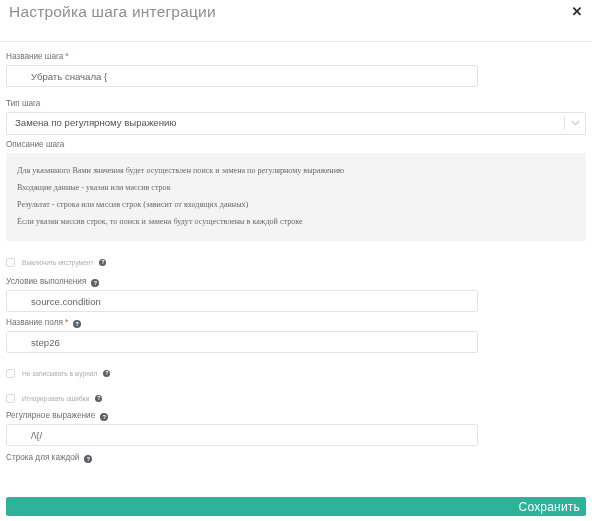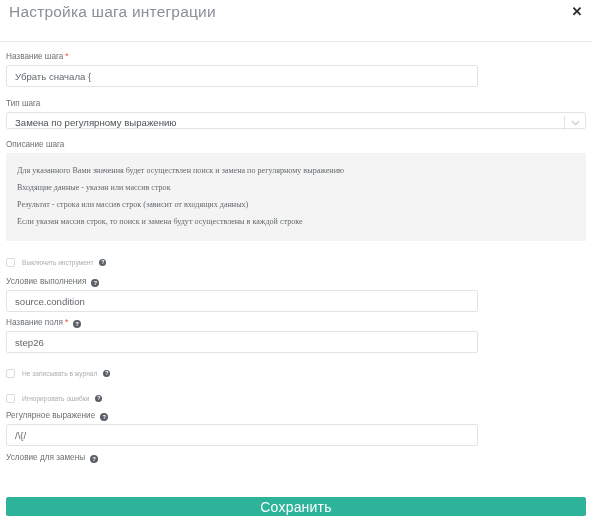--- a/index.html
+++ b/index.html
@@ -70,39 +70,39 @@
     color: #e8503a;
     font-size: 8.5px;
     margin-left: 2px;
   }
   .input {
     display: block;
     box-sizing: border-box;
     width: 472px;
     height: 22px;
     margin-top: 3px;
-    padding: 0 8px;
+    padding: 0 24px;
     border: 1px solid #e1e3e5;
     border-radius: 2px;
     background: #ffffff;
     font-family: "Liberation Sans", sans-serif;
     font-size: 9.6px;
     color: #61676c;
     outline: none;
   }
   .select-wrap {
     position: relative;
     width: 580px;
     height: 22px;
     margin-top: 3px;
   }
   .select-box {
     box-sizing: border-box;
     width: 580px;
-    height: 17px;
+    height: 23px;
     border: 1px solid #e1e3e5;
     border-radius: 2px;
     background: #ffffff;
     font-size: 9.6px;
     color: #4c5256;
     line-height: 20px;
     padding: 0 34px 0 8px;
     white-space: nowrap;
     overflow: hidden;
     text-overflow: ellipsis;
@@ -195,23 +195,24 @@
     display: block;
     box-sizing: border-box;
     width: 580px;
     height: 19px;
     margin: 0 6px;
     border: none;
     border-radius: 2px;
     background: #2cb39a;
     color: #ffffff;
     font-family: "Liberation Sans", sans-serif;
-    font-size: 14px;
+    font-size: 12px;
     letter-spacing: .2px;
     cursor: pointer;
+    text-align: right;
   }
   
   .abs { position: absolute; left: 0; width: 592px; }
 </style>
 </head>
 <body>
 
 <div class="dialog">
 
   <button class="close-btn">✕</button>
@@ -282,21 +283,21 @@
 
   <div class="abs field" style="top:410px;">
     <span class="lbl">
       <span>Регулярное выражение</span><span class="help">?</span>
     </span>
     <input class="input" type="text" value="/\{/" style="">
   </div>
 
   <div class="abs field" style="top:452px;">
     <span class="lbl">
-      <span>Условие для замены</span><span class="help">?</span>
+      <span>Строка для каждой</span><span class="help">?</span>
     </span>
   </div>
 
   <div class="abs" style="top:497px;">
     <button class="save-btn">Сохранить</button>
   </div>
 
 </div>
 
 </body></html>

